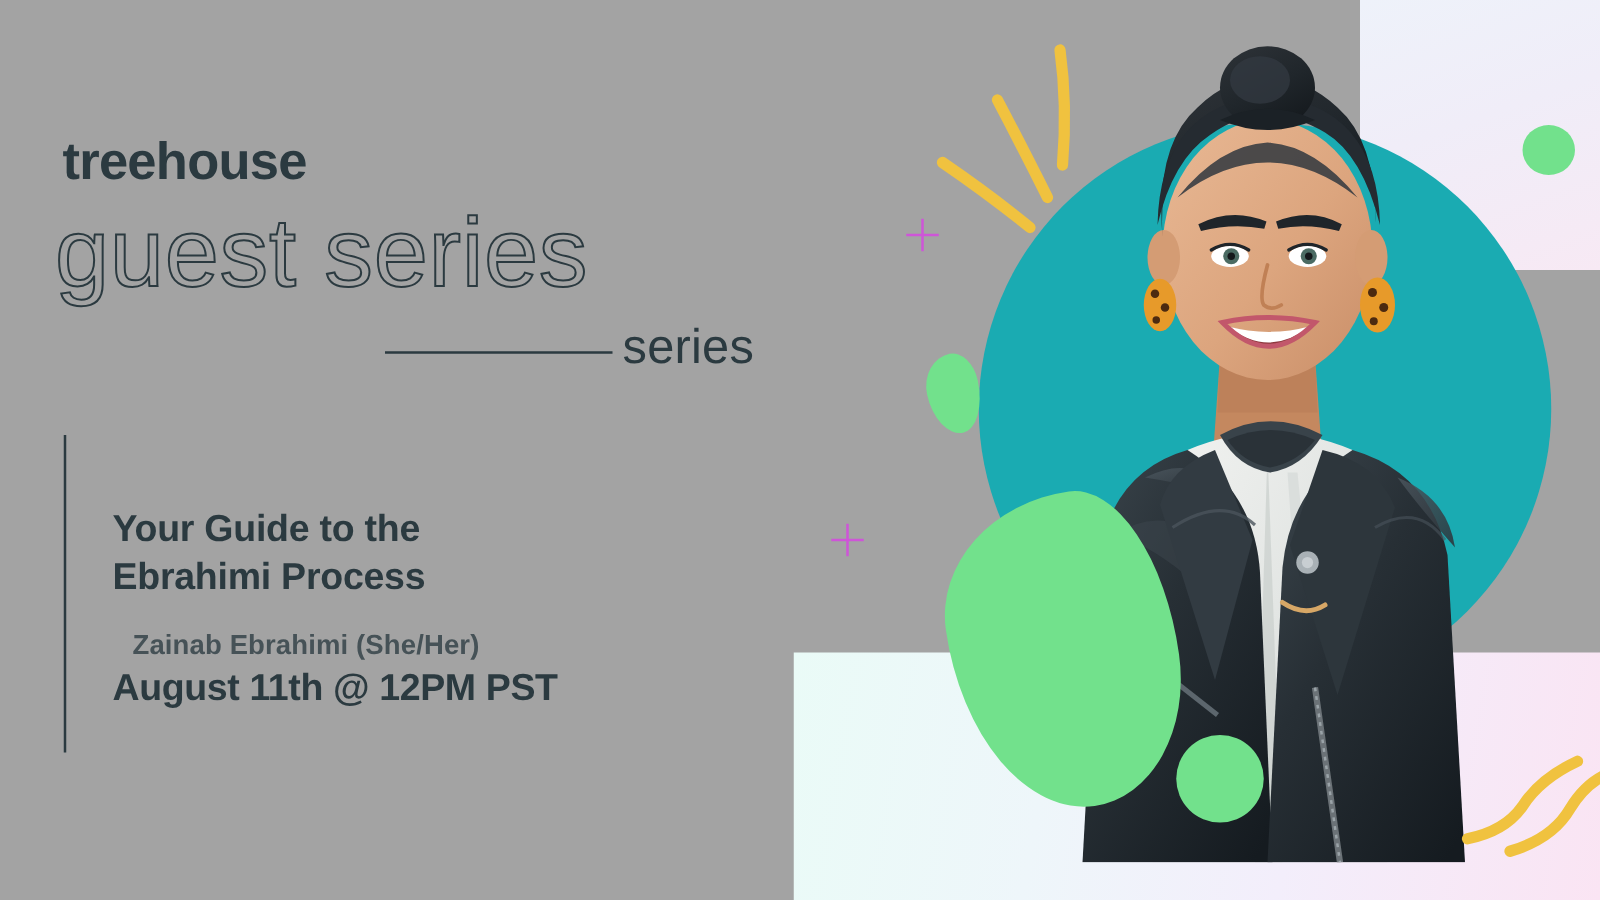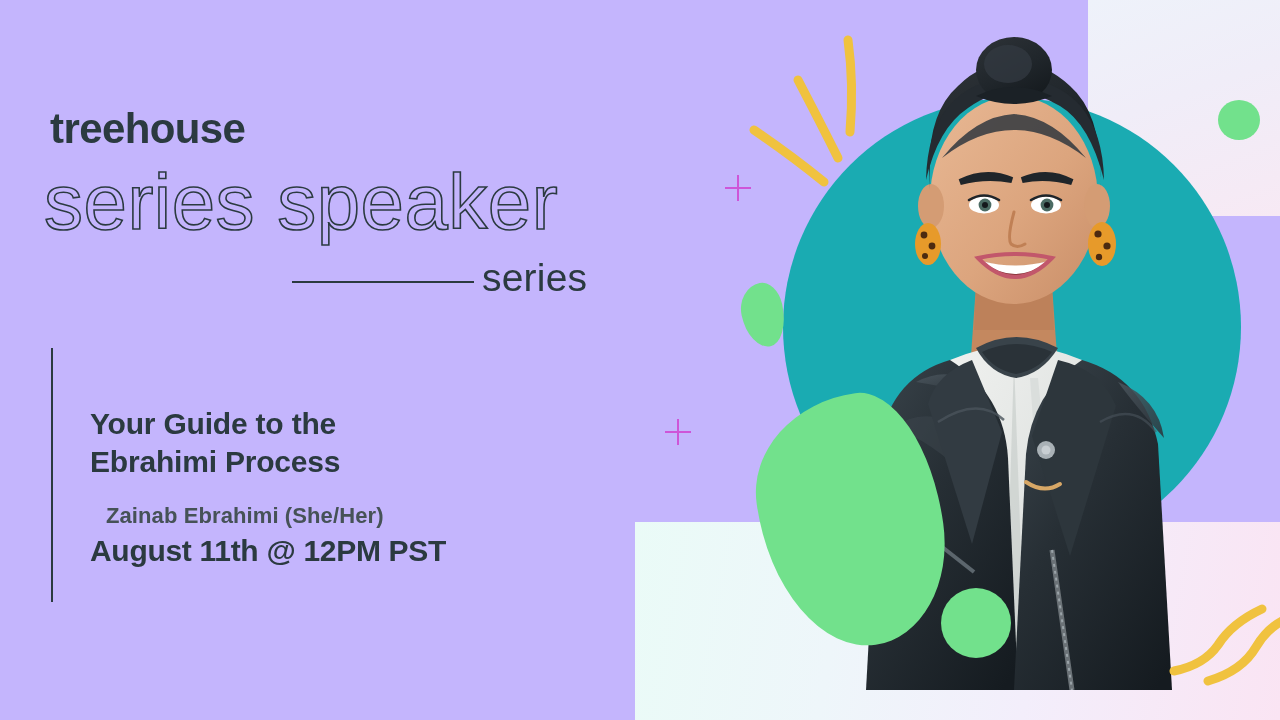--- a/index.html
+++ b/index.html
@@ -1,18 +1,18 @@
 <!DOCTYPE html>
 <html><head>
 <meta charset="utf-8">
 <style>
   html,body{margin:0;padding:0;background:#fff;}
   body{width:1280px;height:720px;overflow:hidden;font-family:"Liberation Sans",sans-serif;}
 
-  #stage{position:relative;width:1280px;height:720px;background:#c4b5fd;overflow:hidden;}
+  #stage{position:relative;width:1280px;height:720px;background:#a3a3a3;overflow:hidden;}
 
   
   .panel-tr{
     position:absolute;left:1088px;top:0;width:192px;height:216px;
     background:linear-gradient(160deg,#eef2fa 0%,#f0edf8 45%,#f7e9f4 100%);
   }
   .panel-bl{
     position:absolute;left:635px;top:522px;width:645px;height:198px;
     background:linear-gradient(100deg,#eafbf7 0%,#eef6fa 32%,#f3eefb 62%,#fae4f3 100%);
   }
@@ -73,21 +73,21 @@
   }
   .headline-outline{
     position:absolute;left:44px;top:163px;
     font-size:78px;font-weight:400;letter-spacing:0.5px;
     line-height:1;
     color:transparent;
     -webkit-text-stroke:1.6px #2B3A40;
     white-space:nowrap;
   }
   .series-row{
-    position:absolute;left:284px;top:255px;width:330px;height:48px;
+    position:absolute;left:300px;top:255px;width:330px;height:48px;
   }
   .series-rule{
     position:absolute;left:8px;top:26px;width:182px;height:2px;background:#2B3A40;
   }
   .series-word{
     position:absolute;left:198px;top:0;
     font-size:39px;font-weight:400;color:#2B3A40;line-height:1.2;
     letter-spacing:0.2px;white-space:nowrap;
   }
 
@@ -259,21 +259,21 @@
     <i class="h"></i>
       <i class="v"></i>
   </div>
   <div class="plus plus-2">
     <i class="h"></i>
       <i class="v"></i>
   </div>
 
   <div class="wordmark">treehouse</div>
 
-  <div class="headline-outline">series speaker</div>
+  <div class="headline-outline">guest series</div>
 
   <div class="series-row">
     <div class="series-rule"></div>
     <div class="series-word">series</div>
   </div>
 
   <div class="accent-bar"></div>
 
   <div class="talk-title">
     <div>Your Guide to the</div>

